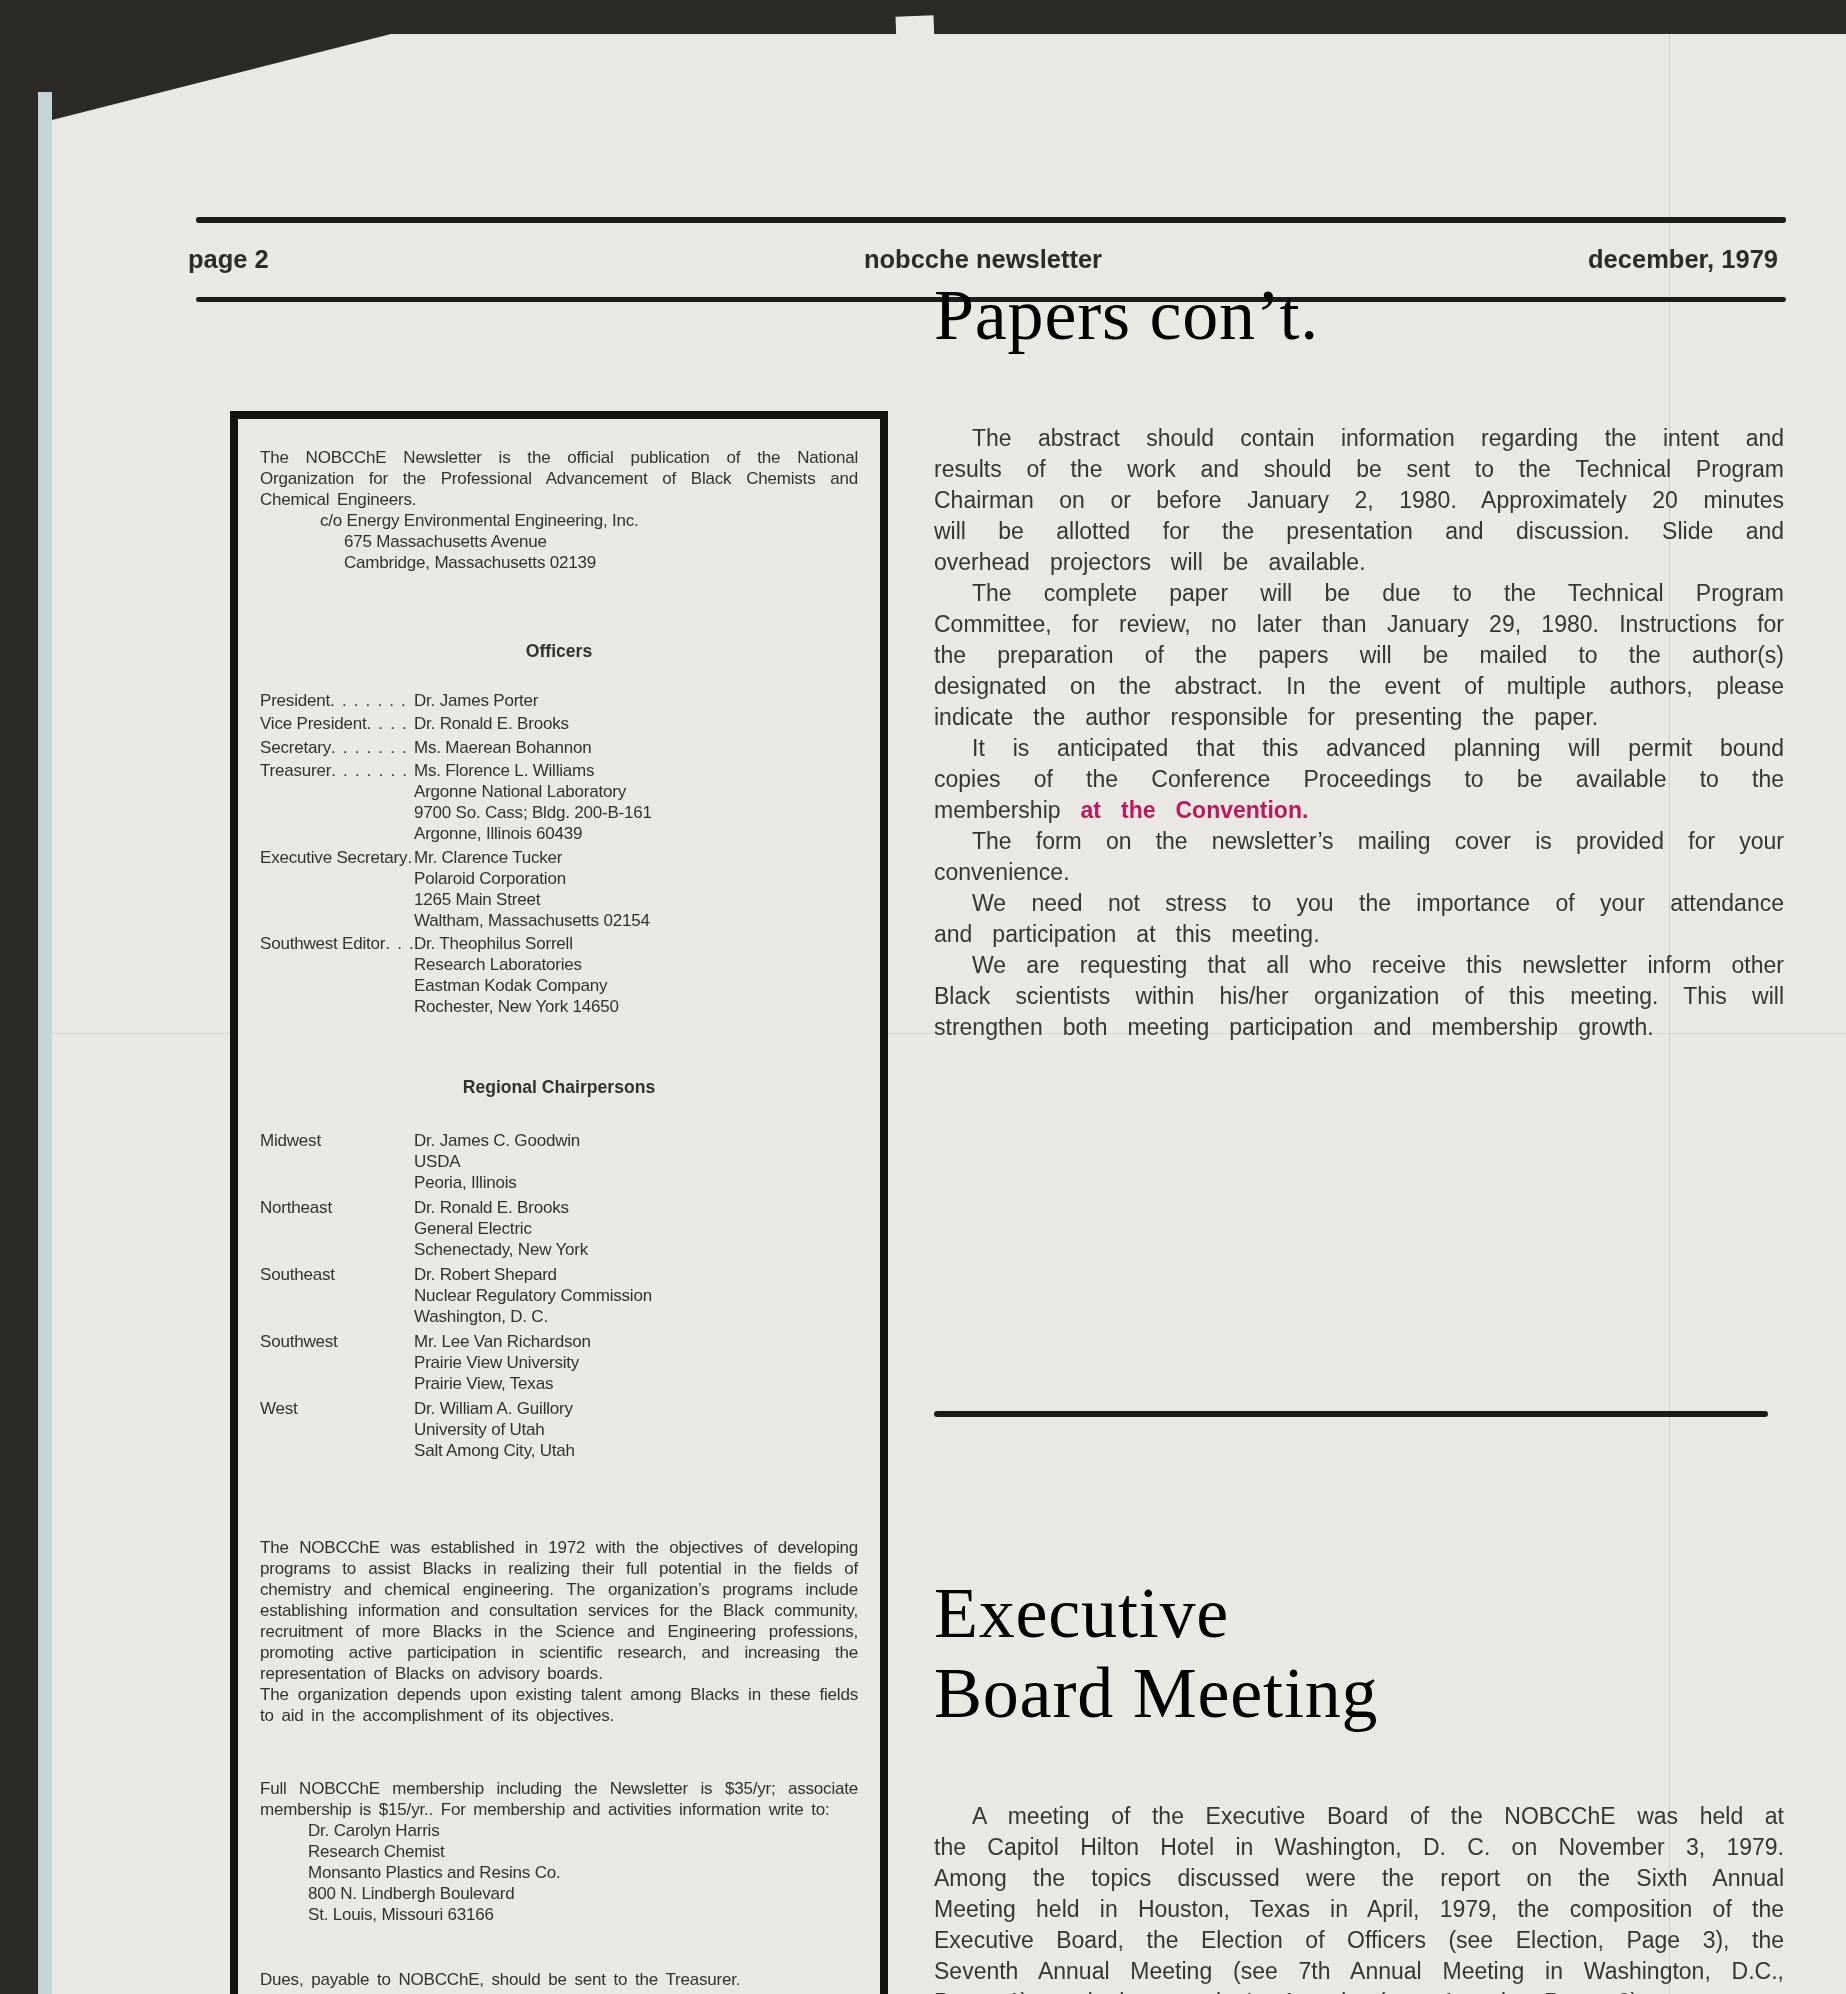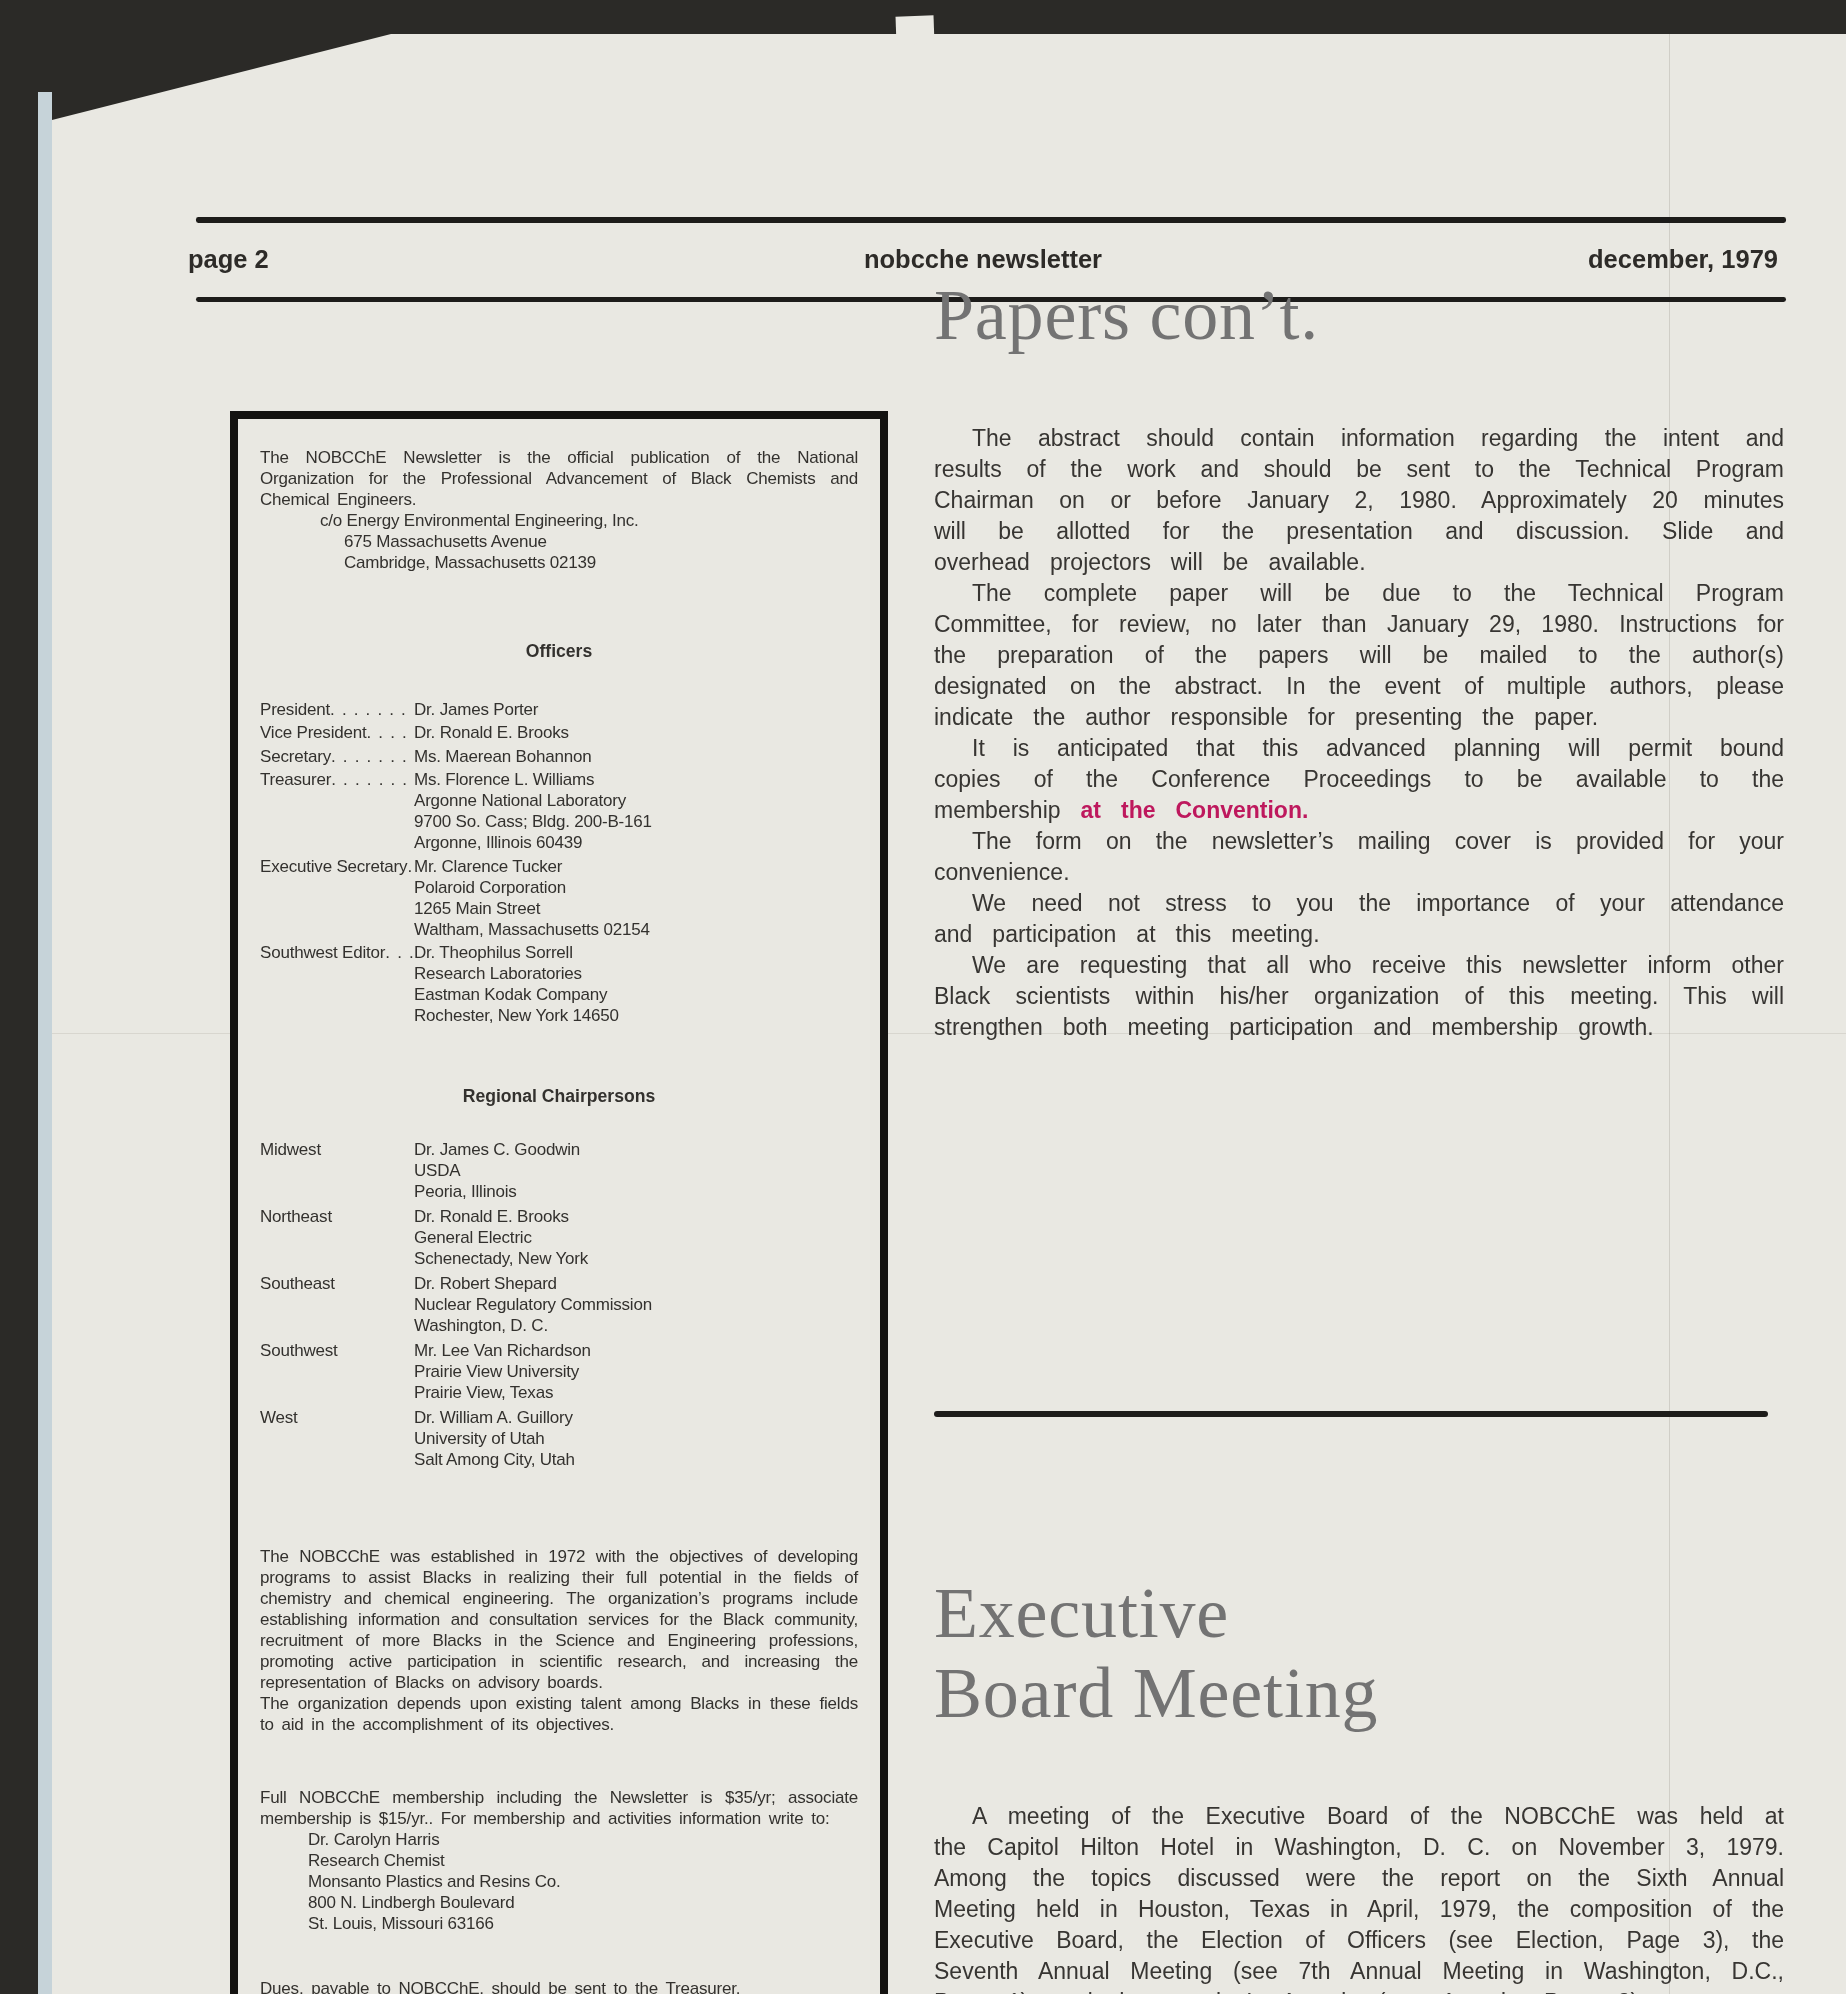--- a/index.html
+++ b/index.html
@@ -49,38 +49,38 @@
   .info-box{
     position:absolute;left:178px;top:377px;width:658px;height:1809px;
     border:8.8px solid #141311;background:#e9e8e2;
     padding:28px 22px;box-sizing:border-box;
     font-size:17px;line-height:21px;letter-spacing:-0.2px;
     overflow:hidden;
   }
   .box-p{margin:0;text-align:justify;word-spacing:3.2px;}
   .addr-0{margin-left:60px;}
   .addr-1,.addr-2{margin-left:84px;}
-  .box-heading{text-align:center;font-weight:700;font-size:17.6px;margin:68px 0 37px;letter-spacing:0;}
+  .box-heading{text-align:center;font-weight:700;font-size:17.6px;margin:68px 0 28px;letter-spacing:0;}
   .box-heading.regional{margin:60px 0 32px;}
   .lead-row{display:flex;margin-bottom:2.4px;}
   .region-row{margin-bottom:4px;}
   .leader-wrap{flex:0 0 154px;width:154px;display:flex;overflow:hidden;}
   .leader-label{white-space:nowrap;}
   .leader-dots{flex:1;overflow:hidden;white-space:nowrap;letter-spacing:1.2px;}
   .row-value{flex:1;}
   .vline{display:block;}
   .about-p{margin-top:76px;}
   .about-p2{margin-top:0;}
   .membership-p{margin-top:52px;}
   .contact-line{margin-left:48px;}
   .dues-p{margin-top:44px;}
   
   .papers-article{position:absolute;left:882px;top:241px;width:850px;}
   .article-title{
-    font-family:"Liberation Serif",serif;font-weight:400;color:#737373;
+    font-family:"Liberation Serif",serif;font-weight:400;color:#000000;
     font-size:72px;line-height:80px;letter-spacing:0.8px;margin:0 0 68px;
   }
   .body-p{
     margin:0;font-size:23px;line-height:31px;text-align:justify;
     text-indent:38px;word-spacing:13.6px;color:#373532;
   }
   .body-p strong{color:#be185d;}
   .section-divider{
     position:absolute;left:882px;top:1377px;width:834px;height:6.4px;
     background:#1d1c1a;border-radius:3.2px;

